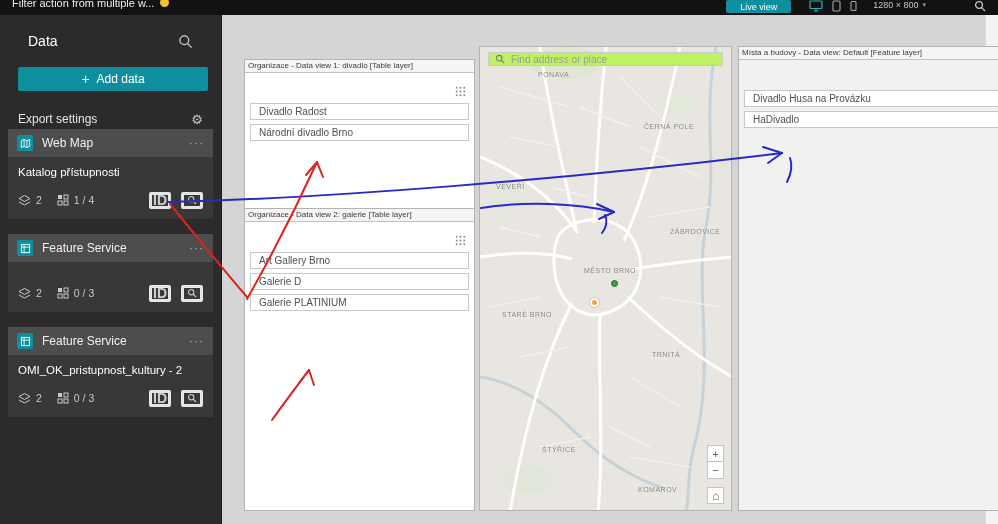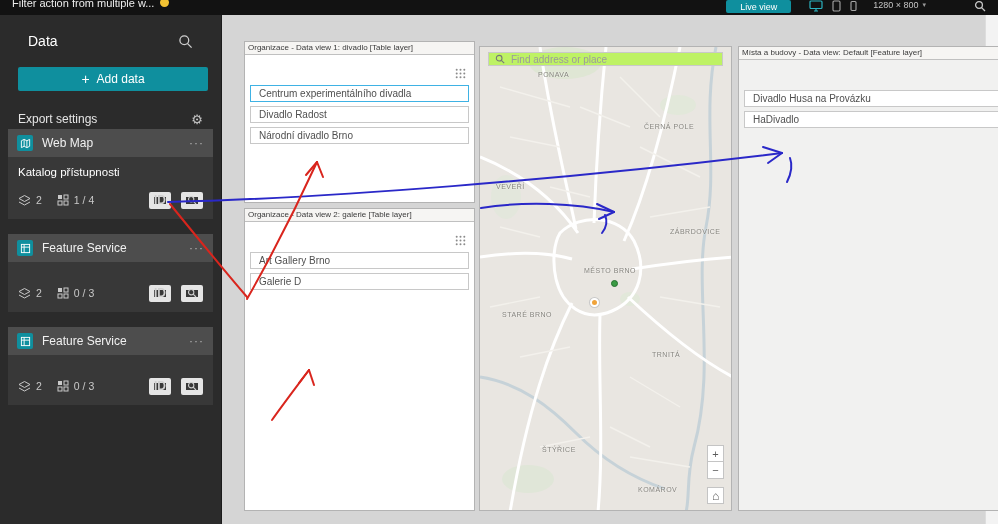--- a/index.html
+++ b/index.html
@@ -37,37 +37,37 @@
   .card-head{height:28px;background:#4d4d4d;display:flex;align-items:center;padding:0 9px;cursor:pointer;}
   .type-icon{width:16px;height:16px;background:#0f8f9e;border-radius:2px;display:flex;
     align-items:center;justify-content:center;flex:none;}
   .type-label{color:#f1f1f1;font-size:12px;margin-left:9px;flex:1;}
   .menu-dots{color:#b5b5b5;font-size:12px;letter-spacing:1px;cursor:pointer;}
   .card-body{background:#383838;padding:9px 10px 10px;}
   .card-title{color:#fff;font-size:11.5px;white-space:nowrap;overflow:hidden;}
   .stats{display:flex;align-items:center;margin-top:13px;height:18px;gap:5px;}
   .stat{color:#c9c9c9;font-size:10.5px;margin-right:10px;}
   .flex{flex:1;}
-  .mini-btn{height:17px;min-width:22px;border:5px solid #e5e5e5;border-radius:2px;color:#cfcfcf;
-    display:flex;align-items:center;justify-content:center;font-size:12px;font-weight:bold;
+  .mini-btn{height:17px;min-width:22px;border:3px solid #e5e5e5;border-radius:2px;color:#cfcfcf;
+    display:flex;align-items:center;justify-content:center;font-size:14px;font-weight:bold;
     margin-left:5px;cursor:pointer;background:transparent;}
 
   
   .canvas{position:absolute;left:223px;top:15px;right:0;bottom:0;background:#d5d5d5;}
   .gutter{position:absolute;top:0;right:0;width:13px;bottom:0;background:#f3f3f3;border-left:1px solid #ddd;}
   .panel{position:absolute;background:#fff;border:1px solid #b3b3b3;}
   .widget-label{height:13px;background:#f6f5f3;border-bottom:1px solid #c0c0c0;
     font-size:8px;color:#3a3a3a;line-height:12px;padding-left:3px;white-space:nowrap;overflow:hidden;}
   .list-body{position:relative;padding:30px 5px 0;}
   .dots{position:absolute;top:10px;right:8px;}
   .list-item{height:17px;background:#fff;border:1px solid #c8c8c8;margin-bottom:4px;
     font-size:10px;color:#4f4f4f;display:flex;align-items:center;padding:0 8px;cursor:pointer;
     white-space:nowrap;overflow:hidden;}
   .list-item.selected{border-color:#3fb2e4;}
-  .p1{left:21px;top:26px;width:231px;height:162px;}
+  .p1{left:21px;top:44px;width:231px;height:162px;}
   .p2{left:21px;top:193px;width:231px;height:303px;}
   .p3{left:515px;top:31px;width:295px;height:465px;background:#f1f1f0;}
 
   
   .map-panel{left:256px;top:31px;width:253px;height:465px;border:1px solid #b3b3b3;
     position:absolute;background:#e9e6e1;overflow:hidden;cursor:grab;}
   .map-svg{position:absolute;inset:0;}
   .map-search{position:absolute;top:5px;left:8px;right:8px;height:14px;background:#bef264;
     border:1px solid #c9c9c9;display:flex;align-items:center;padding:0 6px;gap:6px;z-index:3;}
   .map-search input{border:none;outline:none;flex:1;font-size:10px;color:#444;
@@ -220,20 +220,21 @@
       <span class="type-icon">
         <svg width="11" height="11" viewBox="0 0 12 12">
             <rect x="1.5" y="1.5" width="9" height="9" fill="none" stroke="#fff"></rect>
             <path d="M1.5 4.5 H10.5 M4.5 1.5 V10.5" stroke="#fff" fill="none"></path>
           </svg>
       </span>
       <span class="type-label">Feature Service</span>
       <span class="menu-dots">···</span>
     </div>
     <div class="card-body">
+      <div class="card-title">OMI_OK_pristupnost_kultury - 2</div>
       <div class="stats">
         <svg width="13" height="13" viewBox="0 0 13 13">
           <path d="M6.5 1.5 L12 4.5 6.5 7.5 1 4.5 Z" fill="none" stroke="#c9c9c9" stroke-width="1"></path>
           <path d="M1 8 L6.5 11 12 8" fill="none" stroke="#c9c9c9" stroke-width="1"></path>
         </svg>
         <span class="stat">2</span>
         <svg width="12" height="12" viewBox="0 0 12 12">
           <rect x="1" y="1" width="4" height="4" fill="#c9c9c9"></rect>
           <rect x="7" y="1" width="4" height="4" fill="none" stroke="#c9c9c9"></rect>
           <rect x="1" y="7" width="4" height="4" fill="none" stroke="#c9c9c9"></rect>
@@ -267,21 +268,20 @@
               <circle cx="9.3" cy="1.7" r="1"></circle>
               <circle cx="1.7" cy="5.5" r="1"></circle>
               <circle cx="5.5" cy="5.5" r="1"></circle>
               <circle cx="9.3" cy="5.5" r="1"></circle>
               <circle cx="1.7" cy="9.3" r="1"></circle>
               <circle cx="5.5" cy="9.3" r="1"></circle>
               <circle cx="9.3" cy="9.3" r="1"></circle>
             </g>
           </svg>
       </span>
-      <div class="list-item selected">Centrum experimentálního divadla</div>
       <div class="list-item">Divadlo Radost</div>
       <div class="list-item">Národní divadlo Brno</div>
     </div>
   </div>
 
   <div class="panel p2">
     <div class="widget-label">Organizace - Data view 2: galerie [Table layer]</div>
     <div class="list-body">
       <span class="dots">
         <svg width="11" height="11" viewBox="0 0 11 11">
@@ -293,20 +293,21 @@
               <circle cx="5.5" cy="5.5" r="1"></circle>
               <circle cx="9.3" cy="5.5" r="1"></circle>
               <circle cx="1.7" cy="9.3" r="1"></circle>
               <circle cx="5.5" cy="9.3" r="1"></circle>
               <circle cx="9.3" cy="9.3" r="1"></circle>
             </g>
           </svg>
       </span>
       <div class="list-item">Art Gallery Brno</div>
       <div class="list-item">Galerie D</div>
+      <div class="list-item">Galerie PLATINIUM</div>
     </div>
   </div>
 
   <div class="map-panel">
     <svg class="map-svg" width="253" height="465" viewBox="0 0 253 465">
       <rect width="253" height="465" fill="#e9e6e1"></rect>
       <ellipse cx="85" cy="16" rx="36" ry="16" fill="#dfe6d4"></ellipse>
       <ellipse cx="198" cy="58" rx="18" ry="10" fill="#e2e8da"></ellipse>
       <ellipse cx="26" cy="150" rx="15" ry="22" fill="#e3e7dc"></ellipse>
       <ellipse cx="150" cy="252" rx="10" ry="7" fill="#e2e8da"></ellipse>

